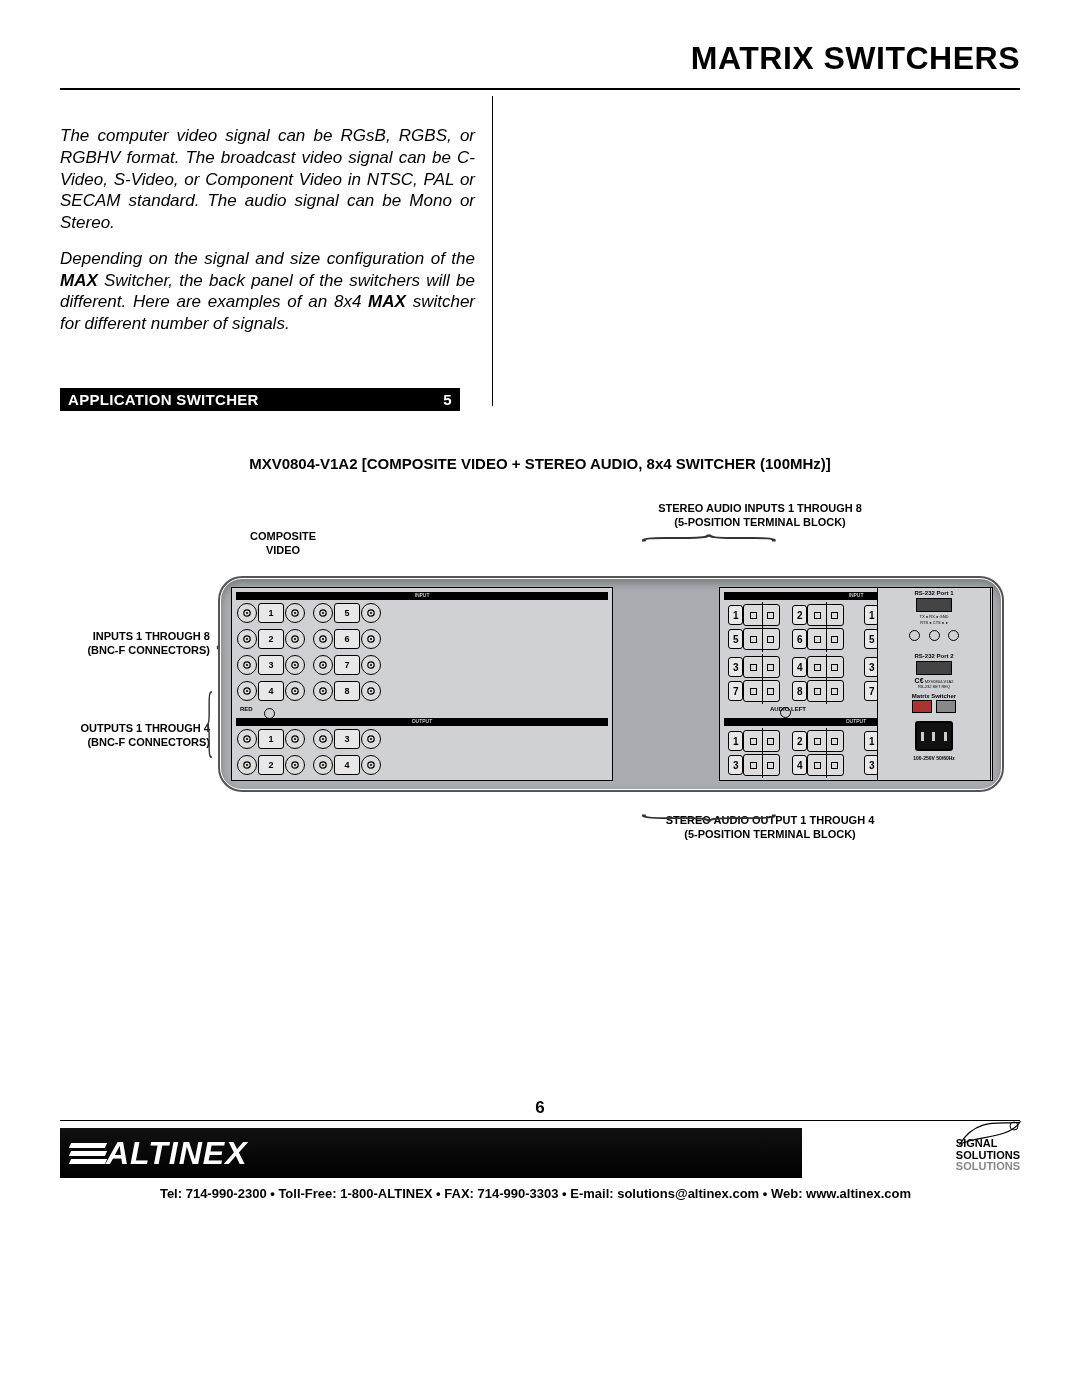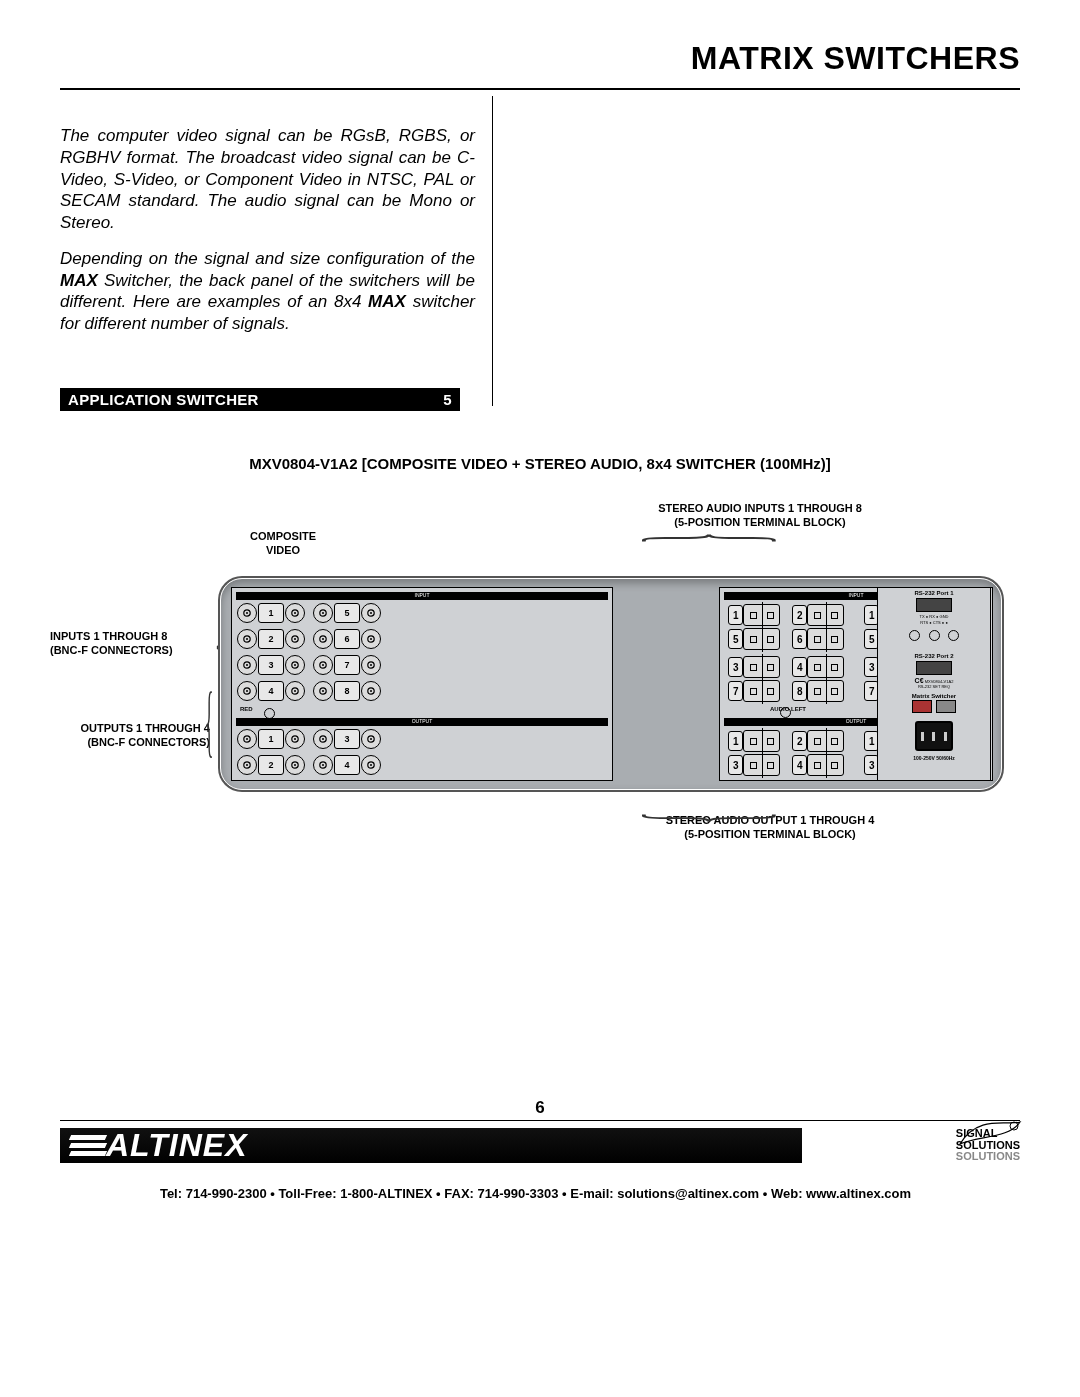--- a/index.html
+++ b/index.html
@@ -33,21 +33,21 @@
   .sep{position:absolute;left:4px;right:4px;height:8px;background:#000;color:#fff;font-size:5px;text-align:center;}
   .tiny{font-size:6px;font-weight:700;}
   .rmod{position:absolute;top:8px;right:10px;width:112px;bottom:8px;border:1px solid #000;background:#cfd1d4;}
   .rmod .port{width:34px;height:12px;border:1px solid #000;background:#444;margin:2px auto;}
   .rmod .sw{width:18px;height:11px;border:1px solid #000;background:#888;display:inline-block;}
   .rmod .iec{width:34px;height:26px;border:2px solid #000;background:#111;border-radius:3px;margin:4px auto;display:flex;align-items:center;justify-content:space-around;}
   .rmod .pin{width:3px;height:9px;background:#ccc;}
   .legend-led{width:9px;height:9px;border-radius:50%;border:1.5px solid #000;display:inline-block;margin:2px;}
   .pg-num{position:absolute;top:1098px;left:0;width:1080px;text-align:center;font-weight:700;font-size:17px;}
   .ft-rule{position:absolute;top:1120px;left:60px;right:60px;border-top:1.5px solid #000;}
-  .ft-band{position:absolute;top:1128px;left:60px;width:732px;height:35px;background:linear-gradient(#111,#000);color:#fff;display:flex;align-items:center;padding-left:10px;}
+  .ft-band{position:absolute;top:1128px;left:60px;width:732px;height:50px;background:linear-gradient(#111,#000);color:#fff;display:flex;align-items:center;padding-left:10px;}
   .brand{font-weight:800;font-style:italic;font-size:32px;letter-spacing:1px;}
   .stripes{display:inline-block;width:32px;margin-right:4px;}
   .stripes span{display:block;width:36px;height:5px;background:#fff;margin:3px 0;transform:skewX(-24deg);}
   .sms{position:absolute;top:1126px;right:60px;width:92px;height:52px;text-align:right;font-size:11px;font-weight:600;line-height:1.05;}
   .sms svg{position:absolute;top:-6px;right:-2px;}
   .ft-line{position:absolute;top:1186px;left:60px;right:69px;text-align:center;font-weight:700;font-size:13px;}
 </style>
 </head>
 <body>
 
@@ -67,21 +67,21 @@
   <span>5</span>
 </div>
 
 <div class="diagram-title">
   <span>MXV0804-V1A2 </span><span>[COMPOSITE VIDEO + STEREO AUDIO, 8x4 SWITCHER (100MHz)]</span>
 </div>
 
 <div class="diagram-wrap">
 
   <div class="lbl" style="top:40px;left:188px;width:90px">COMPOSITE<br>VIDEO</div>
-  <div class="lbl" style="top:140px;left:0px;width:160px;text-align:left">INPUTS 1 THROUGH 8<br>(BNC-F CONNECTORS)</div>
+  <div class="lbl" style="top:140px;left:0px;width:160px;text-align:right">INPUTS 1 THROUGH 8<br>(BNC-F CONNECTORS)</div>
   <div class="lbl" style="top:232px;left:0px;width:160px;text-align:right">OUTPUTS 1 THROUGH 4<br>(BNC-F CONNECTORS)</div>
   <div class="lbl" style="top:12px;left:580px;width:260px">STEREO AUDIO INPUTS 1 THROUGH 8<br>(5-POSITION TERMINAL BLOCK)</div>
   <div class="lbl" style="top:324px;left:580px;width:280px">STEREO AUDIO OUTPUT 1 THROUGH 4<br>(5-POSITION TERMINAL BLOCK)</div>
 
   <span class="brace" style="top:85px;left:140px">{</span>
   <span class="brace" style="top:190px;left:140px;font-size:80px">{</span>
   <span class="brace-h" style="top:-32px;left:630px">{</span>
   <span class="brace-h" style="top:248px;left:630px">}</span>
 
   <div class="device">
@@ -553,19 +553,19 @@
       <span></span>
       <span></span>
     </span>
   <span class="brand">ALTINEX</span>
 </div>
 <div class="sms">
   <svg width="64" height="30" viewBox="0 0 64 30">
     <path d="M2 24 C 20 -6, 50 6, 62 2 C 52 18, 20 16, 2 24 Z" fill="none" stroke="#000" stroke-width="1.2"></path>
     <circle cx="56" cy="6" r="4" fill="none" stroke="#000"></circle>
   </svg>
-  <div style="position:absolute;top:2px;right:0;text-align:left">
+  <div style="position:absolute;top:12px;right:0;text-align:left">
     <span>SIGNAL</span><br>
     <span>SOLUTIONS</span><br>
     <span style="color:#888">SOLUTIONS</span>
   </div>
 </div>
 <div class="ft-line">Tel: 714-990-2300 • Toll-Free: 1-800-ALTINEX • FAX: 714-990-3303 • E-mail: solutions@altinex.com • Web: www.altinex.com</div>
 
 </body></html>

